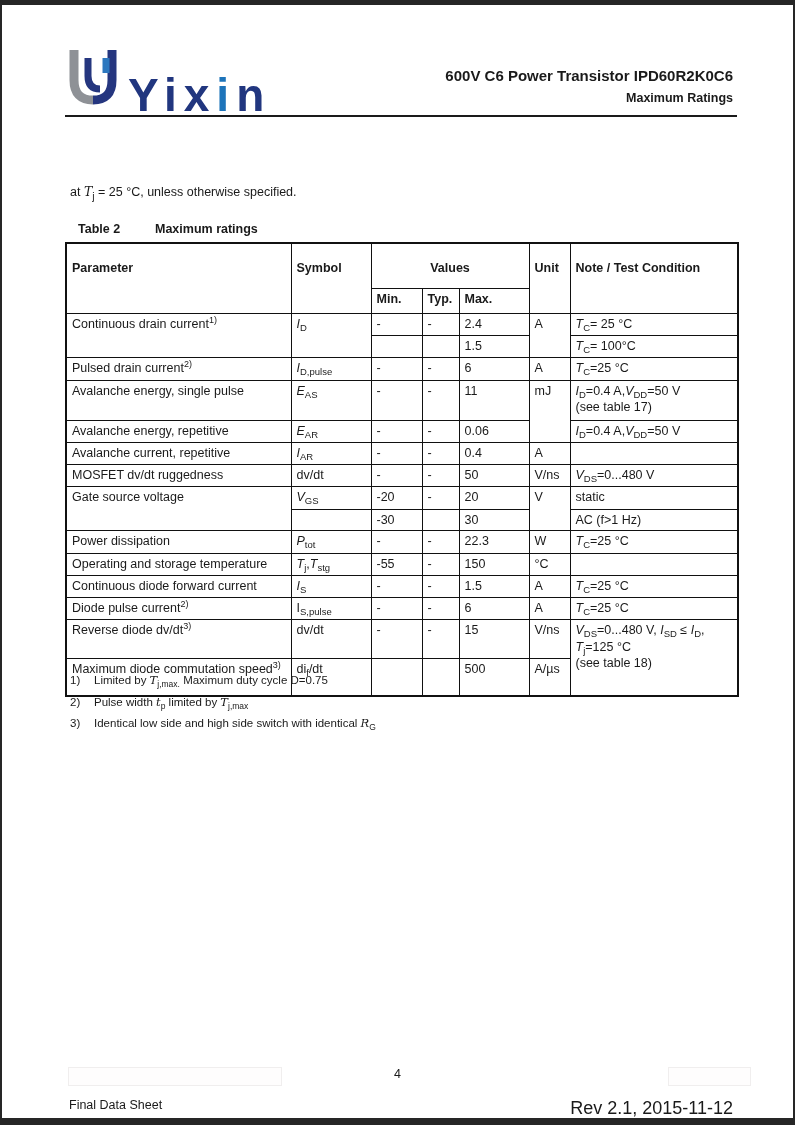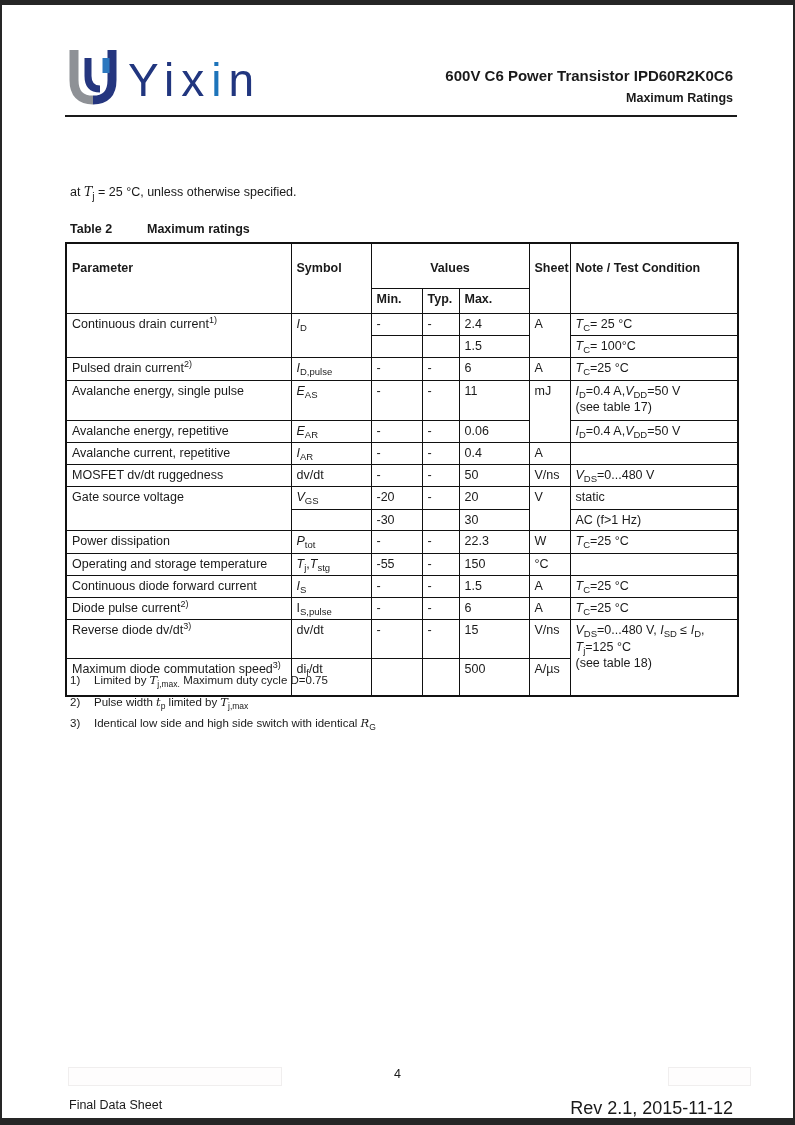--- a/index.html
+++ b/index.html
@@ -11,31 +11,31 @@
     border-top:5px solid #262626;
     border-bottom:7px solid #262626;
     border-left:2px solid #262626;
     border-right:2px solid #262626;
     font-family:"Liberation Sans",sans-serif;
     color:#1a1a1a;
     overflow:hidden;
   }
   
   .logo{position:absolute;left:64px;top:42px;display:flex;align-items:flex-start;}
-  .logo-text{margin-left:10px;margin-top:8px;font-size:46px;font-weight:normal;letter-spacing:7px;line-height:50px;color:#21367f;}
+  .logo-text{margin-left:10px;margin-top:23px;font-size:46px;font-weight:bold;letter-spacing:7px;line-height:50px;color:#21367f;}
   .logo-text .lt-light{color:#1d74ba;}
   .head-right{position:absolute;right:60px;top:62px;text-align:right;margin-left:27px;}
   .prod-title{font-size:15px;font-weight:bold;line-height:18px;}
   .head-sub{font-size:12.5px;font-weight:bold;line-height:16px;margin-top:5px;}
   .head-rule{position:absolute;left:63px;top:110px;width:672px;height:0;border-top:2px solid #1a1a1a;}
   
   .section-heading{position:absolute;left:68px;top:150px;font-size:15.5px;font-weight:bold;}
   .sec-num{display:inline-block;width:77px;}
   .cond{position:absolute;left:68px;top:179px;font-size:12.5px;}
-  .tbl-caption{position:absolute;left:68px;top:217px;font-size:12.5px;font-weight:bold;}
+  .tbl-caption{position:absolute;left:76px;top:217px;font-size:12.5px;font-weight:bold;}
   .cap-label{display:inline-block;width:77px;}
   .ts{font-family:"DejaVu Serif",serif;font-style:italic;font-weight:normal;}
   
   table.mr{
     position:absolute;left:63px;top:237px;
     width:672px;border-collapse:collapse;table-layout:fixed;
     font-size:12.5px;
   }
   table.mr{border:2.5px solid #111;}
   table.mr th,table.mr td{
@@ -102,21 +102,21 @@
         <col style="width:37px">
         <col style="width:70px">
         <col style="width:41px">
         <col style="width:168px">
     </colgroup>
     <thead>
       <tr class="h1">
         <th rowspan="2">Parameter</th>
         <th rowspan="2">Symbol</th>
         <th colspan="3" class="values">Values</th>
-        <th rowspan="2">Sheet</th>
+        <th rowspan="2">Unit</th>
         <th rowspan="2">Note / Test Condition</th>
       </tr>
       <tr class="h2">
         <th>Min.</th>
         <th>Typ.</th>
         <th>Max.</th>
       </tr>
     </thead>
     <tbody>
       <tr style="height:22px">

